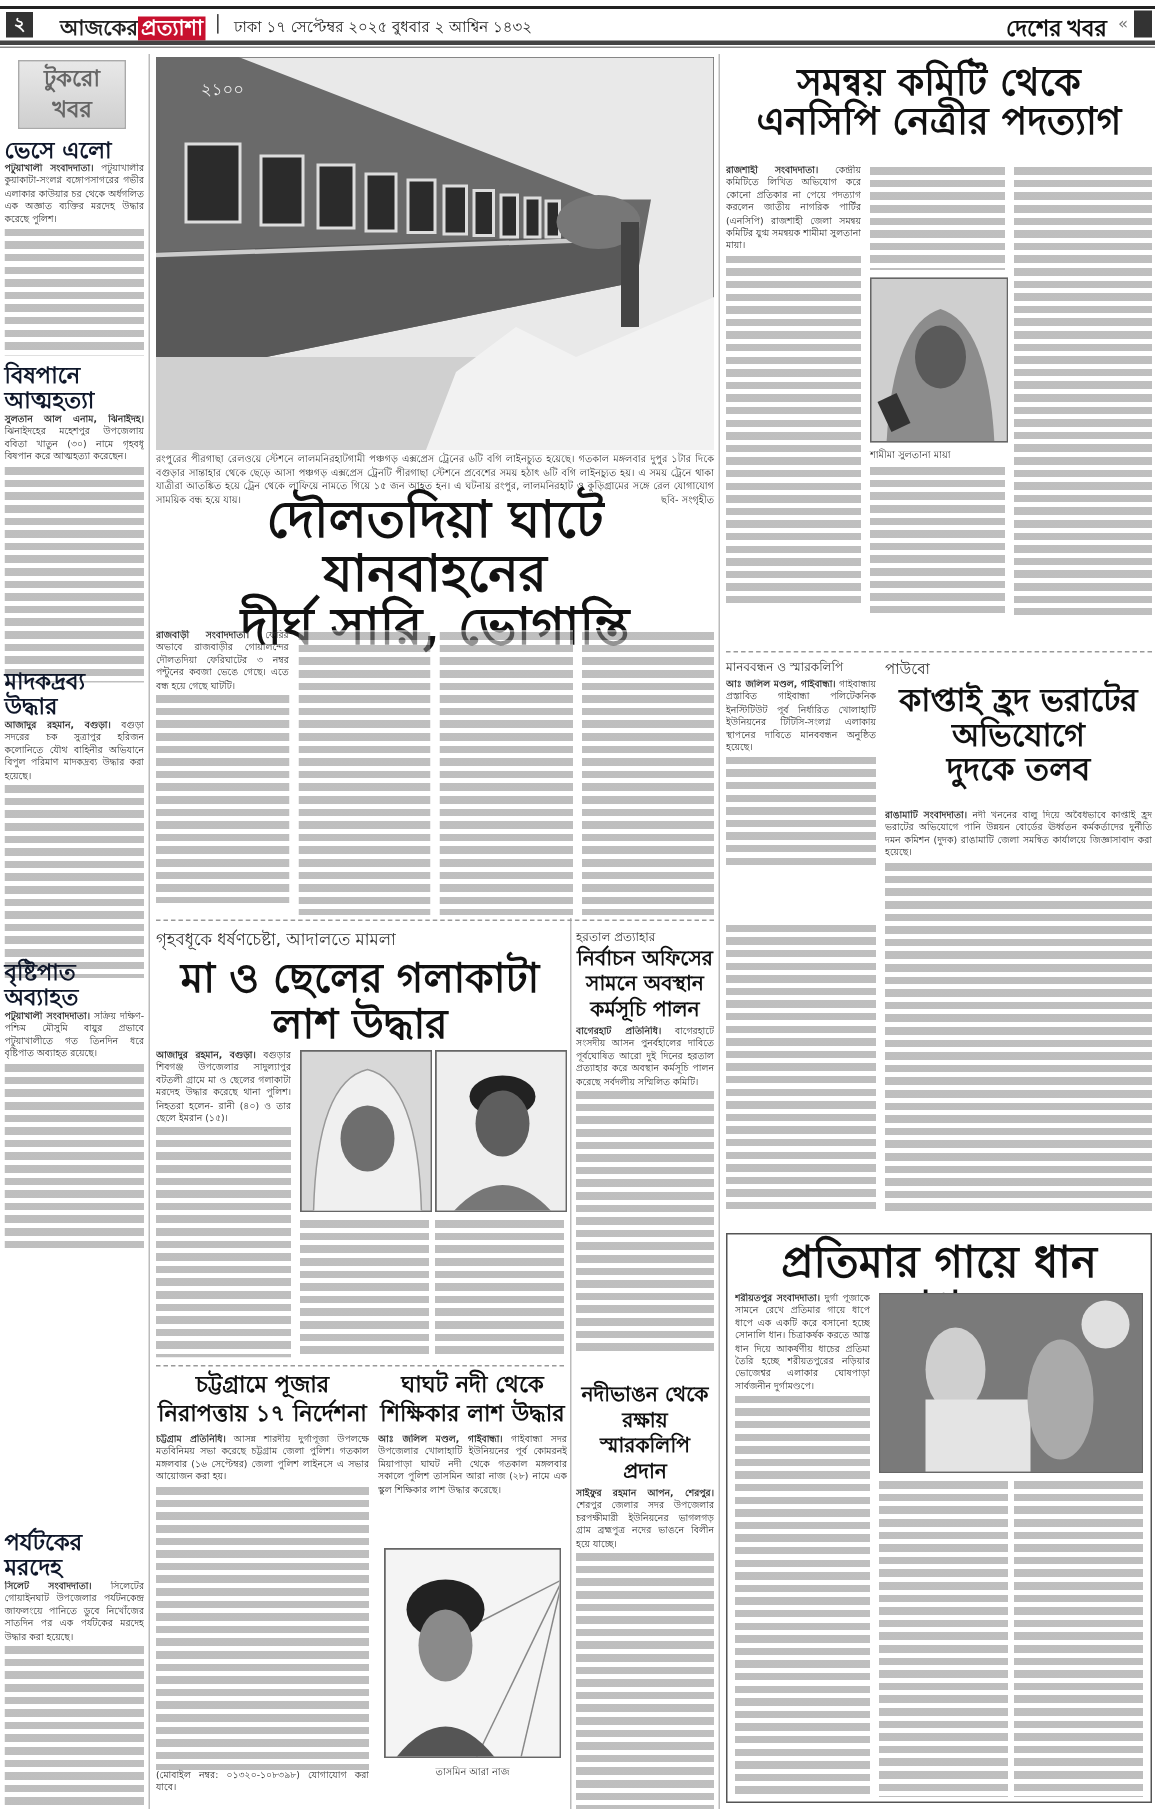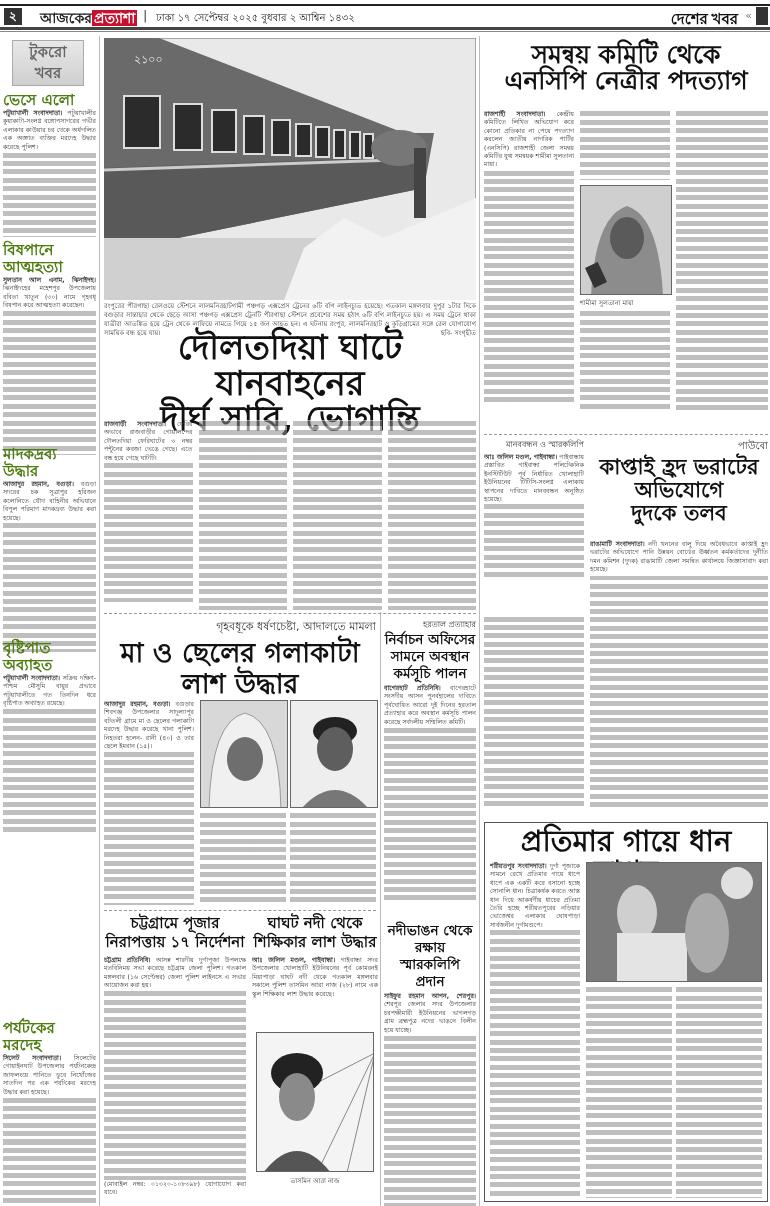--- a/index.html
+++ b/index.html
@@ -16,22 +16,22 @@
 .brand .b1{color:#222}
 .brand .b2{color:#fff;background:#c8102e;padding:0 2px}
 .sep{position:absolute;left:143px;top:8px;font-size:13px;color:#444}
 .dateline{position:absolute;left:156px;top:10px;font-size:10px;color:#222}
 .section{position:absolute;right:32px;top:7px;font-size:15px;font-weight:bold;font-family:Liberation Serif, serif}
 .chev{position:absolute;right:18px;top:9px;font-size:11px;color:#777}
 .corner{position:absolute;right:2px;top:7px;width:12px;height:18px;background:#333}
 
 .col{font-size:6.2px;line-height:8.4px;color:#333;text-align:justify;overflow:hidden}
 .lorem{display:block;height:100%;background:repeating-linear-gradient(#fff 0,#fff 1.5px,#8a8a8a 1.5px,#8a8a8a 6.5px,#fff 6.5px,#fff 8.4px);opacity:.55}
-.h-side{font-family:"DejaVu Serif",serif;font-weight:bold;font-size:15px;line-height:17px;color:#4d7c0f}
-.kicker{font-size:10px;color:#333;text-align:right}
+.h-side{font-family:"DejaVu Serif",serif;font-weight:bold;font-size:15px;line-height:17px;color:#0f172a}
+.kicker{font-size:10px;color:#333;text-align:left}
 .headline{font-family:"DejaVu Serif",serif;font-weight:bold;text-align:center;color:#111;line-height:1.05}
 .photo{background:#888;border:1px solid #666;overflow:hidden}
 .caption{font-size:6.5px;color:#333}
 .vrule{position:absolute;width:1px;background:#bbb}
 .dash{position:absolute;height:0;border-top:1px dashed #999}
 .box{position:absolute;border:1px solid #555}
 .tukro{background:linear-gradient(#e8e8e8,#cfcfcf);border:1px solid #aaa;font-family:"DejaVu Serif",serif;font-weight:bold;color:#666;text-align:center}
 </style>
 </head>
 <body>

